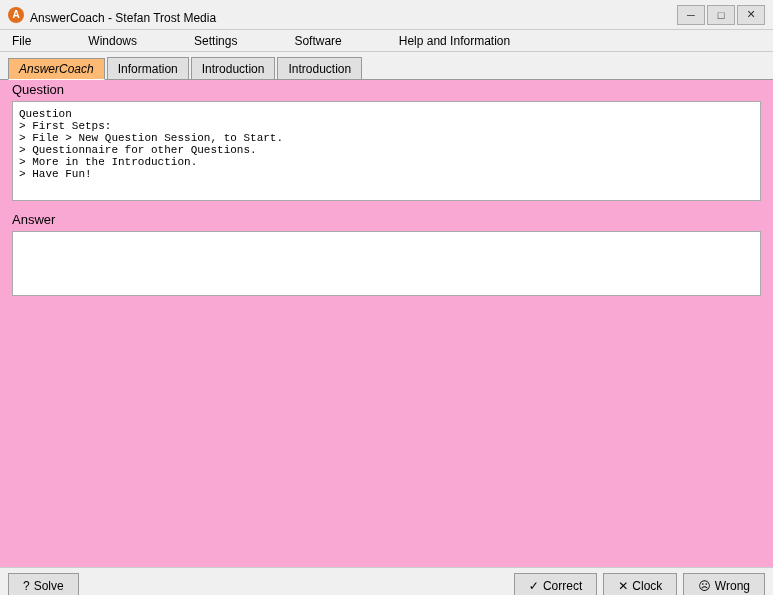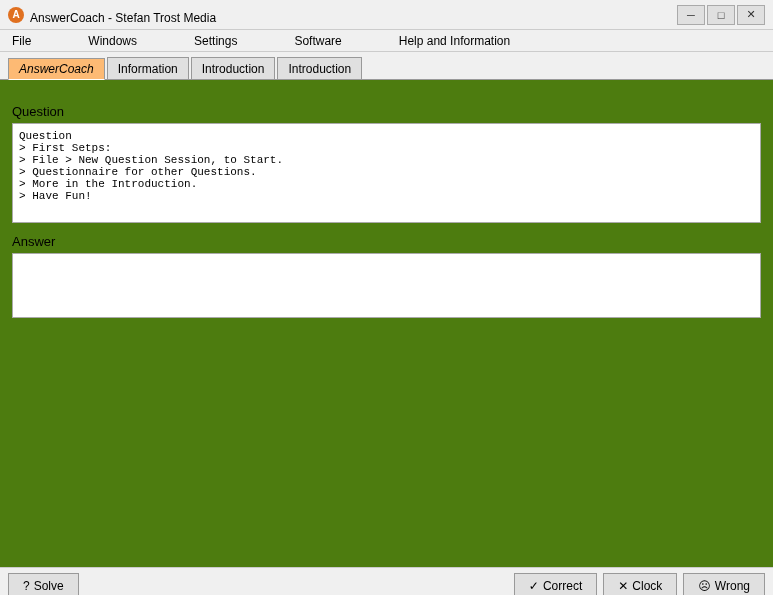--- a/index.html
+++ b/index.html
@@ -97,22 +97,22 @@
     .tab.active {
       background: #fdba74;
       border-bottom: 1px solid #ffffff;
       z-index: 1;
       margin-bottom: -1px;
       font-style: italic;
     }
 
     
     .main-content {
-      background: #4d7c0f;
-      padding: 24px 12px;
+      background: #f9a8d4;
+      padding: 2px 12px;
       height: calc(595px - 30px - 22px - 28px - 28px);
       overflow: hidden;
     }
 
     .section-label {
       font-size: 13px;
       font-weight: normal;
       margin-bottom: 4px;
       color: #000;
     }

